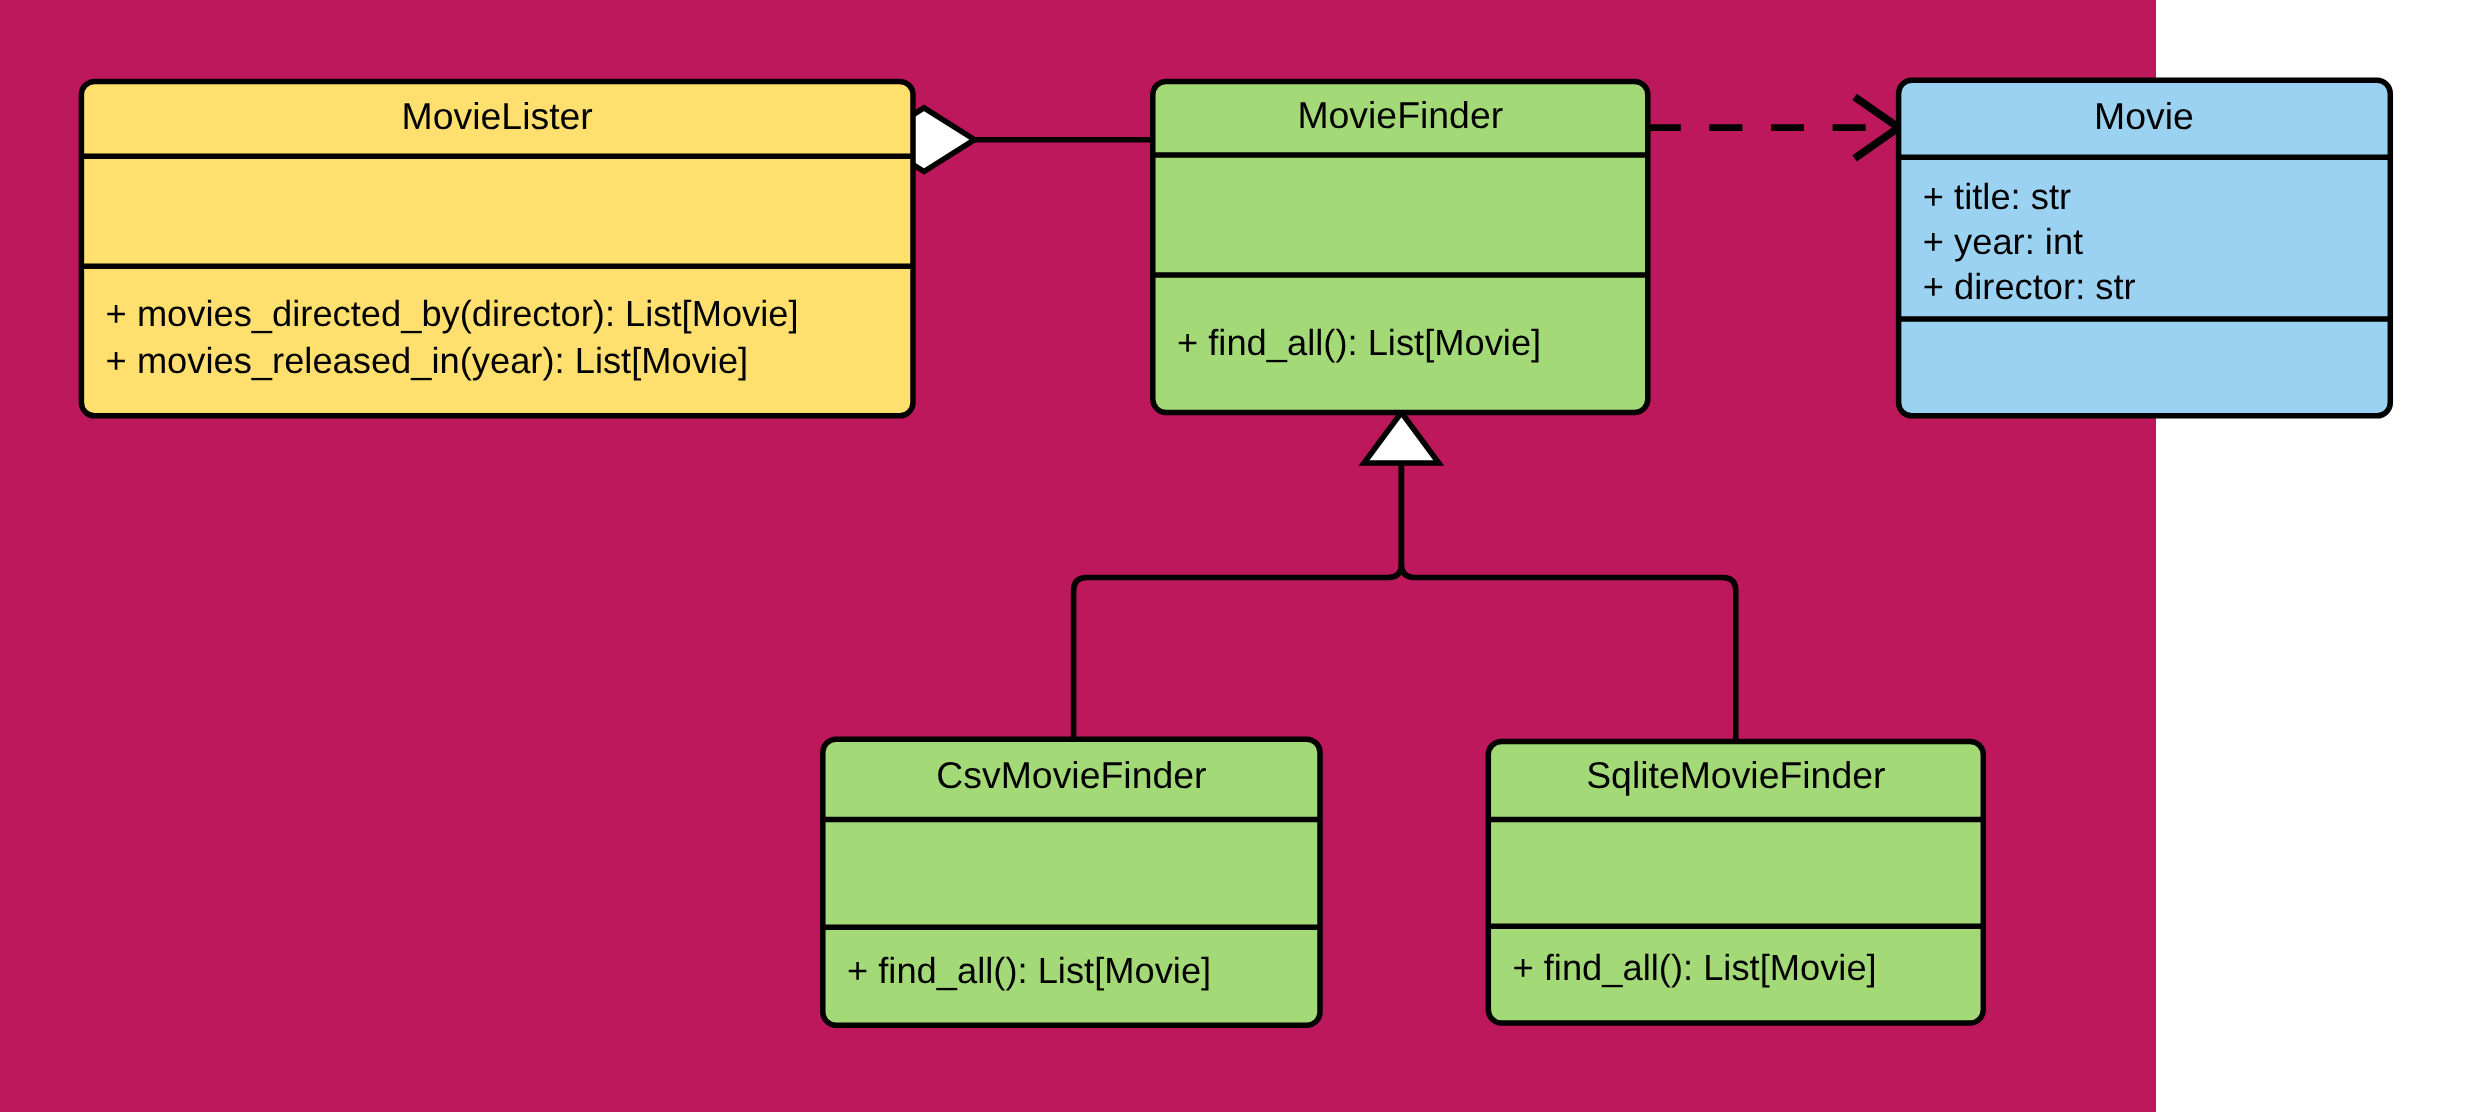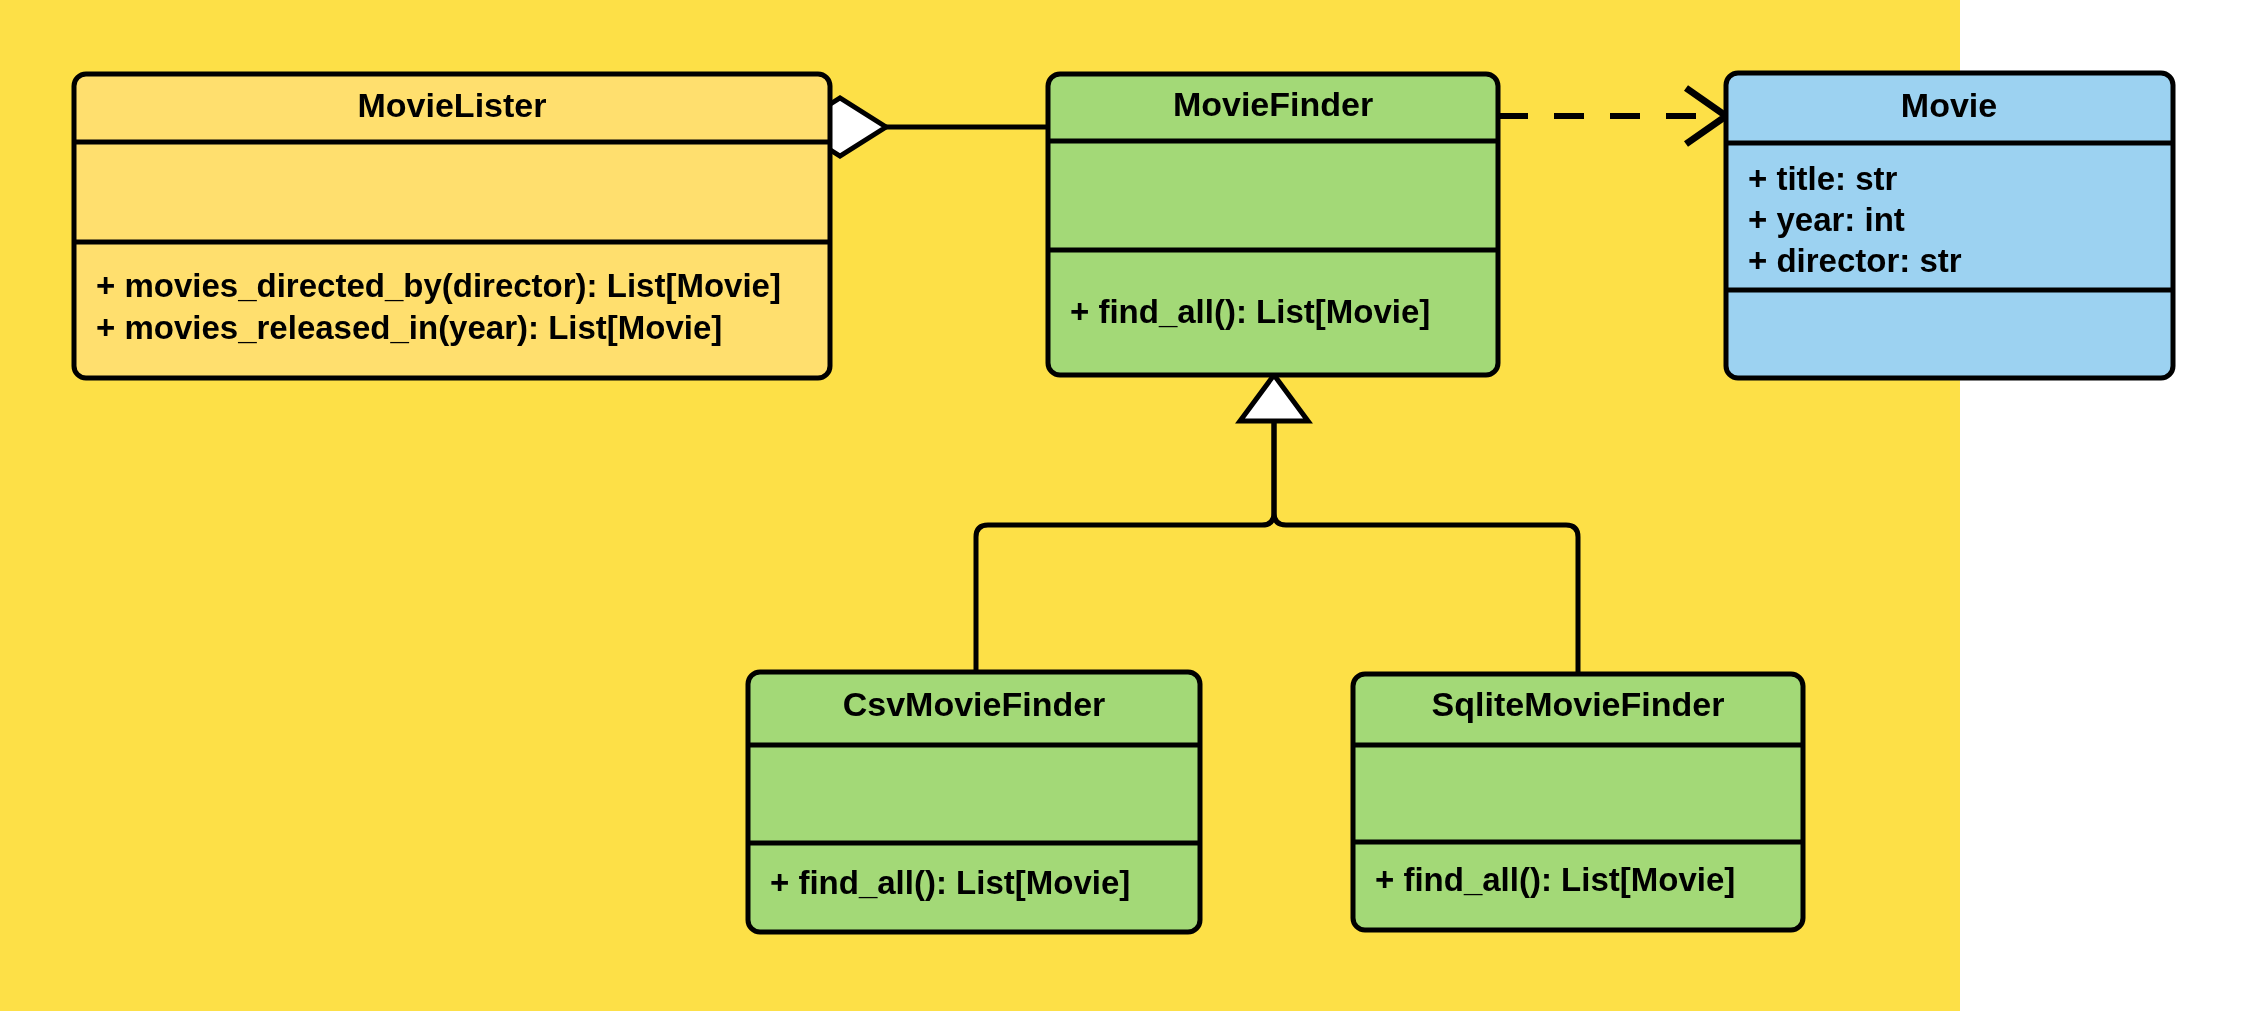--- a/index.html
+++ b/index.html
@@ -11,22 +11,21 @@
   body {
     width: 2250px;
     height: 1011px;
     overflow: hidden;
     font-family: "Liberation Sans", sans-serif;
   }
   #diagram-root {
     position: relative;
     width: 1960px;
     height: 1011px;
-    background: #fde047;
-    font-weight: bold;
+    background: #be185d;
   }
   svg.diagram-canvas {
     display: block;
     width: 2250px;
     height: 1011px;
   }
   .cls-box {
     stroke: #000000;
     stroke-width: 5;
   }

